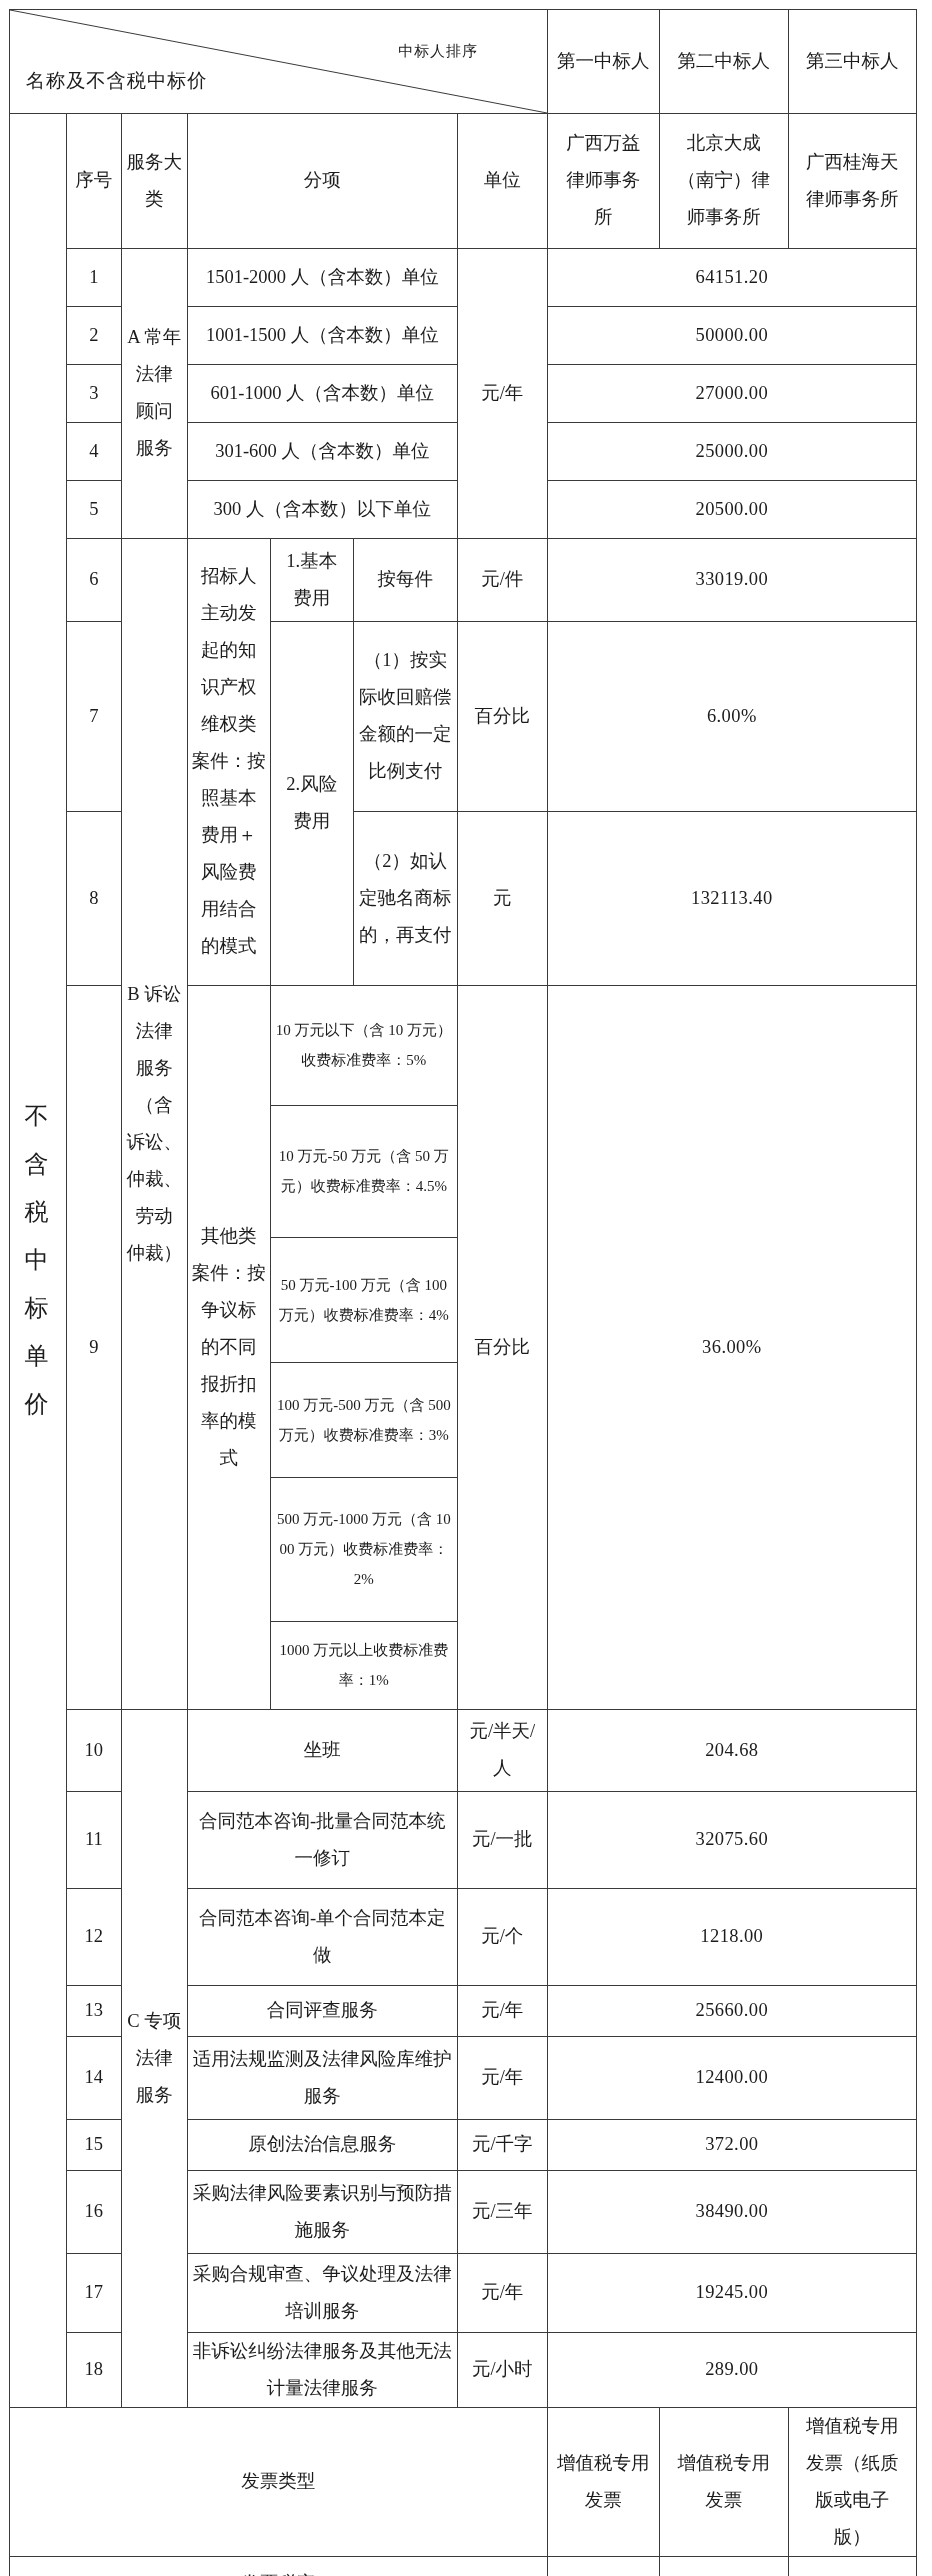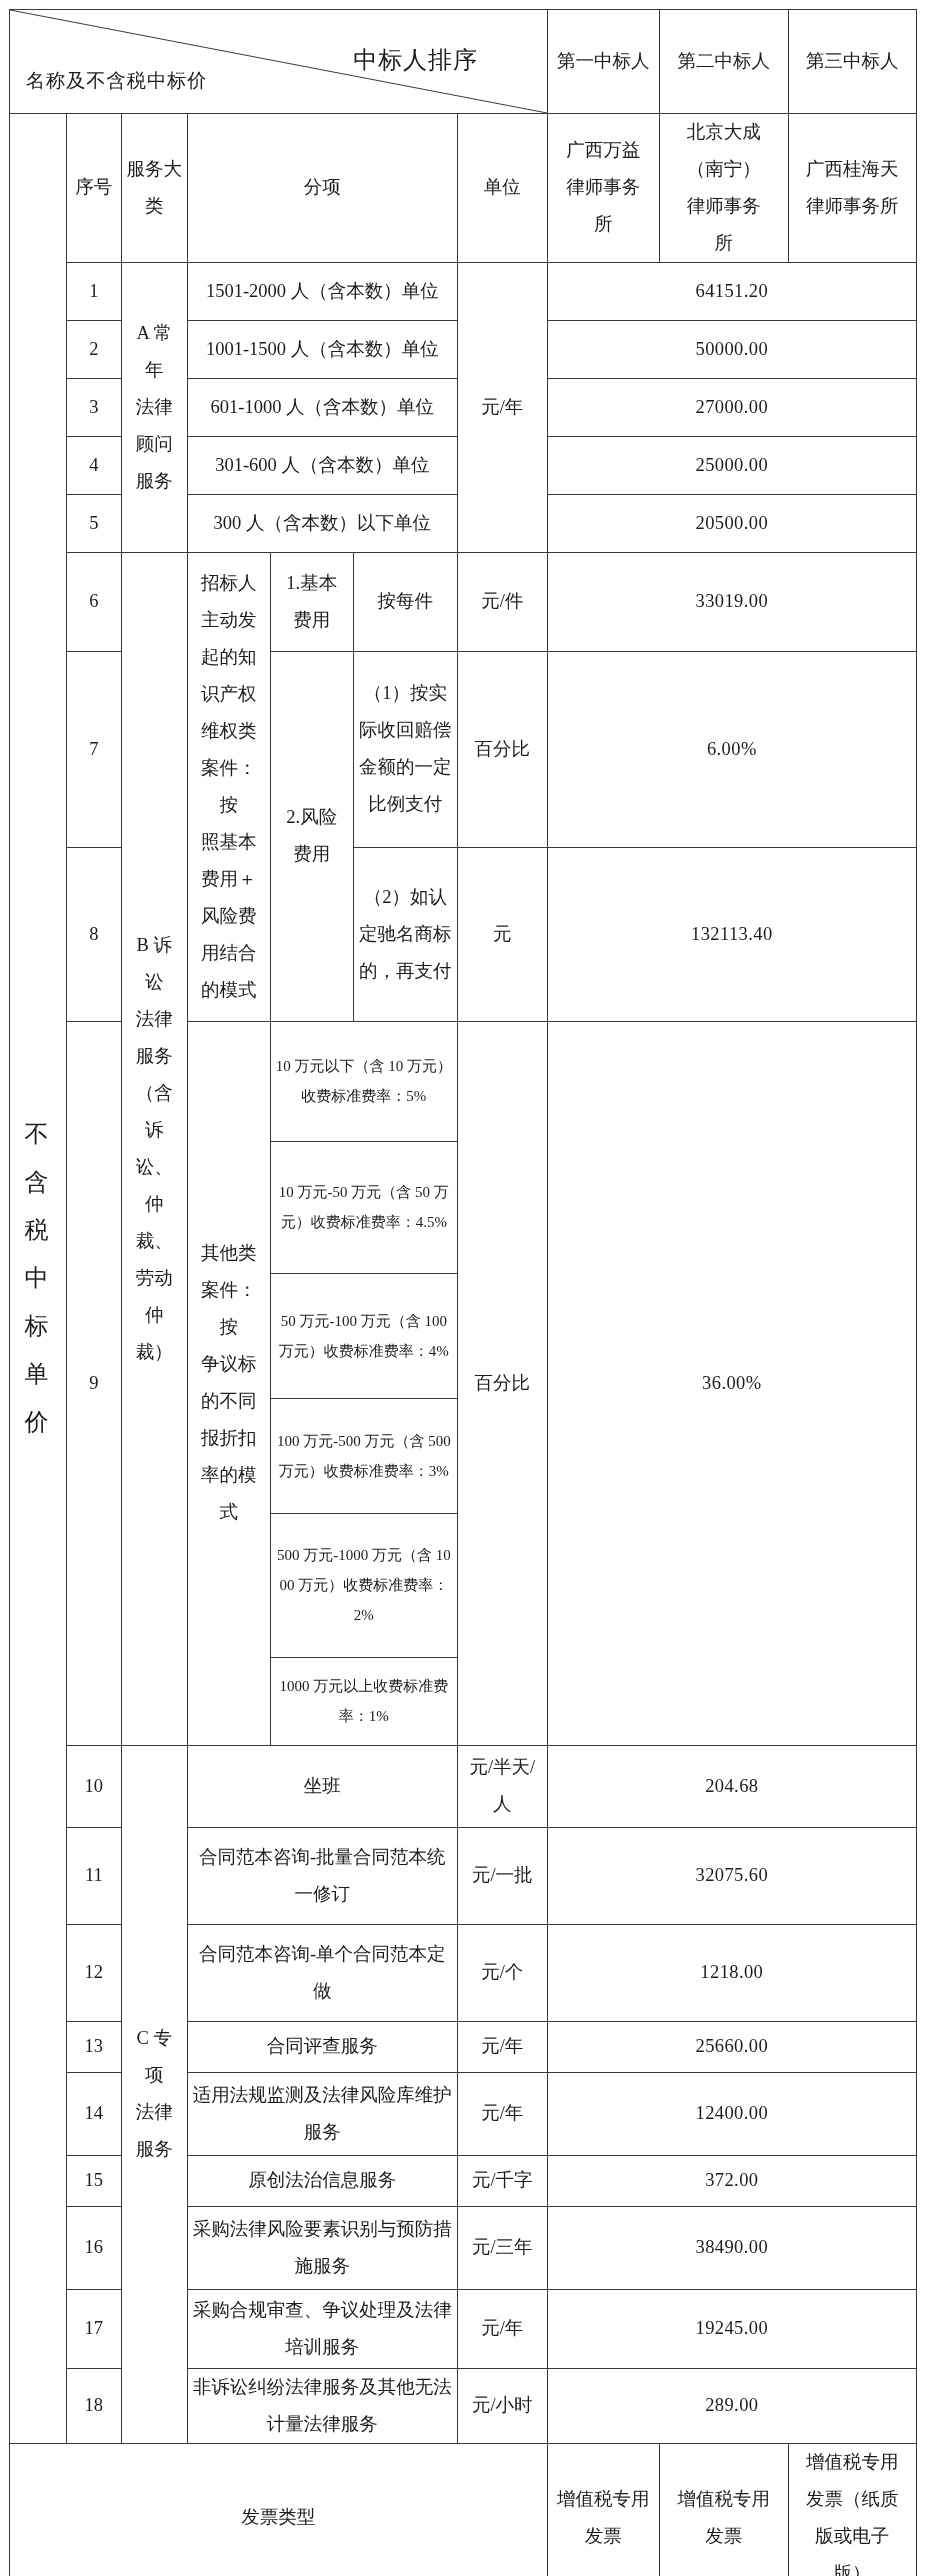--- a/index.html
+++ b/index.html
@@ -14,36 +14,36 @@
     margin:8.8px 0 0 8.8px;width:908px;
     border:1.3px solid #3a3a3a;
   }
   td{
     border:0.9px solid #3a3a3a;
     text-align:center;vertical-align:middle;
     font-size:18.5px;line-height:2.0;
     padding:0 3.5px;overflow:hidden;
     word-break:break-all;
   }
-  td.pre{white-space:pre-line;padding:12px;}
+  td.pre{white-space:pre-line;padding:4px;}
   td.tier{font-size:15px;}
   td.num{font-size:18.5px;letter-spacing:0.4px;}
   td.corner{position:relative;padding:0;}
   .corner-wrap{position:absolute;inset:0;}
   .corner-svg{position:absolute;inset:0;width:100%;height:100%;}
   .corner-bl{
     position:absolute;left:16px;bottom:12.3px;
     font-size:19.3px;letter-spacing:0.9px;
   }
   .corner-tr{
     position:absolute;right:69px;top:26px;
-    font-size:24px;letter-spacing:0.9px;
+    font-size:15px;letter-spacing:0.9px;
   }
   td.firm1{padding:0 16px;margin-top:44px;}
-  td.firm2{padding:0 20px;}
+  td.firm2{padding:0 13px;}
   td.firm3{padding:0 16px;}
   td.winner{padding:0 8px;}
   td.invoice{padding:0 8.8px;}
   td.vlabel{padding:0 5.3px;font-size:24px;letter-spacing:2.6px;}
 </style>
 </head>
 <body>
 
 <table class="bid">
   <colgroup>

